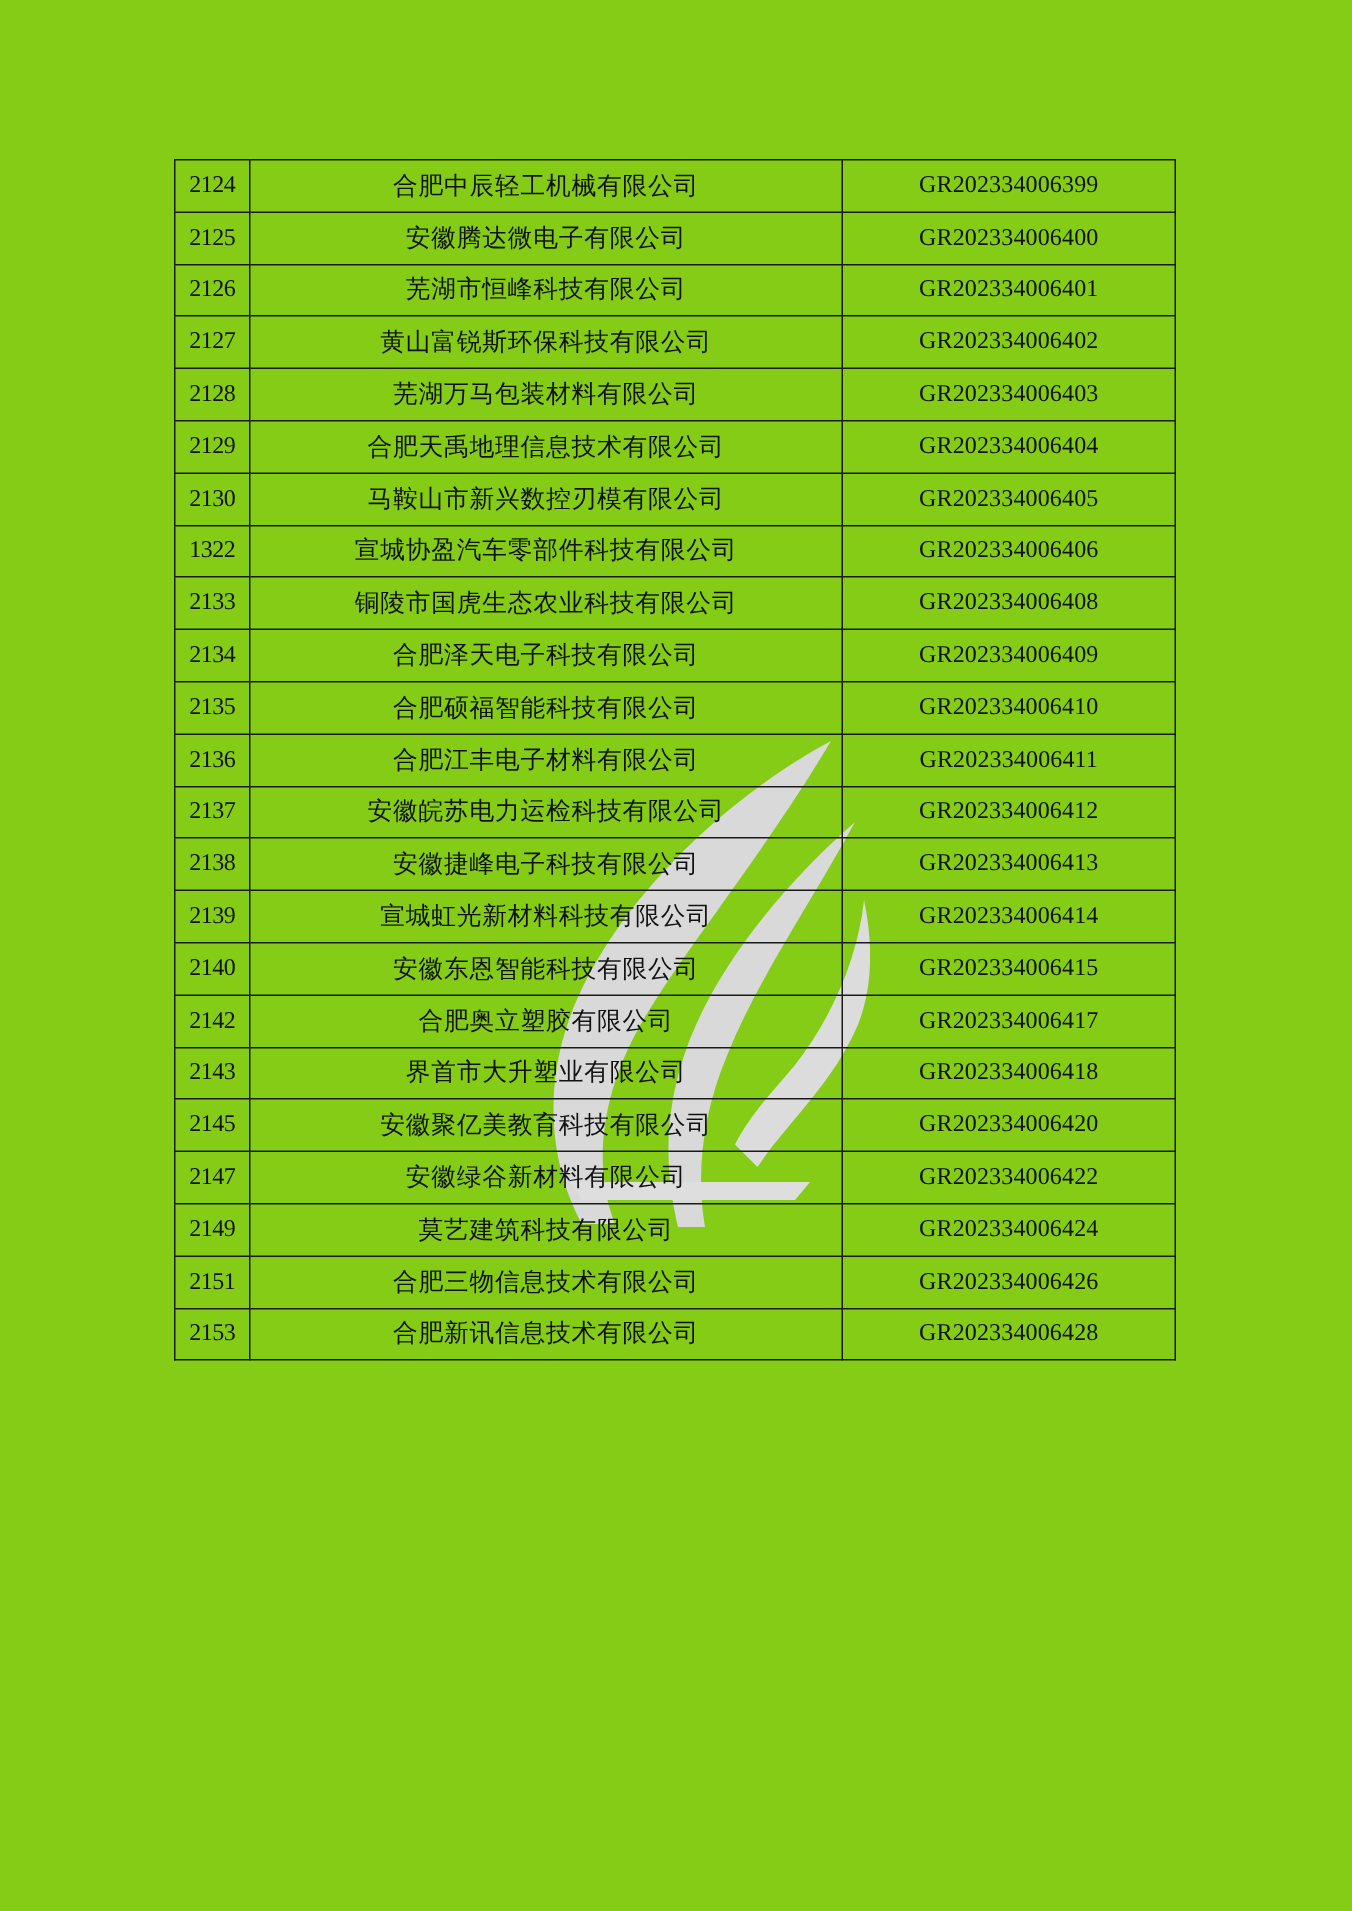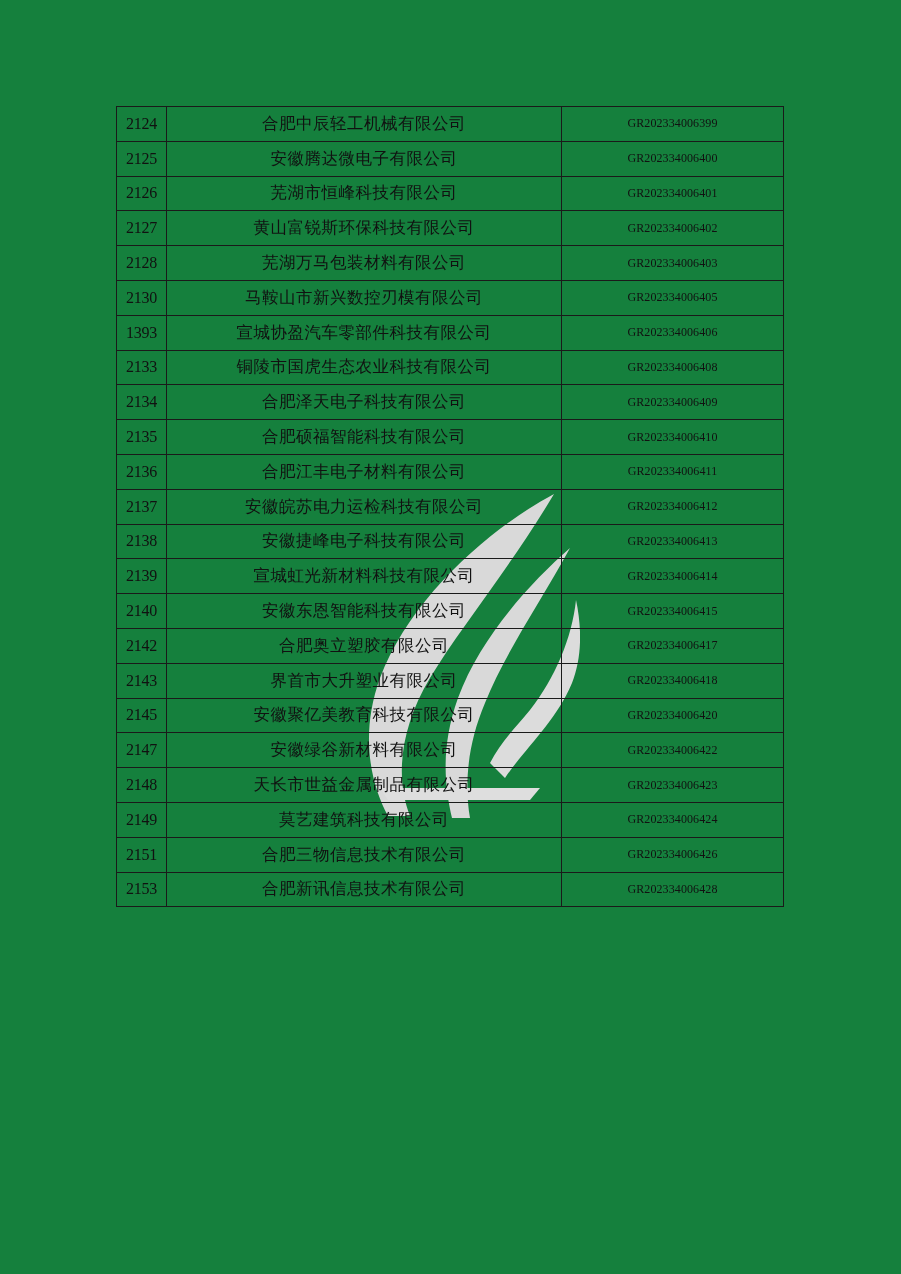--- a/index.html
+++ b/index.html
@@ -13,21 +13,21 @@
       position: relative;
       overflow: hidden;
       font-family: "DejaVu Serif", "Liberation Serif", serif;
       color: #111111;
     }
     .page {
       position: absolute;
       left: 0; top: 0;
       width: 901px;
       height: 1274px;
-      background: #15803d;
+      background: #84cc16;
     }
     .watermark {
       position: absolute;
       left: 340px;
       top: 488px;
       width: 240px;
       height: 330px;
       pointer-events: none;
       z-index: 0;
     }
@@ -60,21 +60,21 @@
       width: 394px;
       text-align: center;
       font-family: Liberation Mono, monospace;
       font-size: 16.5px;
       letter-spacing: 0.5px;
     }
     td.col-code {
       width: 221px;
       text-align: center;
       font-family: "Liberation Serif", "DejaVu Serif", serif;
-      font-size: 12px;
+      font-size: 16px;
       letter-spacing: 0.1px;
     }
   </style>
 </head>
 <body>
 
 <div class="page">
 
   <svg class="watermark" viewBox="0 0 240 330" xmlns="http://www.w3.org/2000/svg">
 
@@ -108,26 +108,31 @@
           <td class="col-no">2127</td>
           <td class="col-name">黄山富锐斯环保科技有限公司</td>
           <td class="col-code">GR202334006402</td>
         </tr>
         <tr>
           <td class="col-no">2128</td>
           <td class="col-name">芜湖万马包装材料有限公司</td>
           <td class="col-code">GR202334006403</td>
         </tr>
         <tr>
+          <td class="col-no">2129</td>
+          <td class="col-name">合肥天禹地理信息技术有限公司</td>
+          <td class="col-code">GR202334006404</td>
+        </tr>
+        <tr>
           <td class="col-no">2130</td>
           <td class="col-name">马鞍山市新兴数控刃模有限公司</td>
           <td class="col-code">GR202334006405</td>
         </tr>
         <tr>
-          <td class="col-no">1393</td>
+          <td class="col-no">1322</td>
           <td class="col-name">宣城协盈汽车零部件科技有限公司</td>
           <td class="col-code">GR202334006406</td>
         </tr>
         <tr>
           <td class="col-no">2133</td>
           <td class="col-name">铜陵市国虎生态农业科技有限公司</td>
           <td class="col-code">GR202334006408</td>
         </tr>
         <tr>
           <td class="col-no">2134</td>
@@ -178,25 +183,20 @@
           <td class="col-no">2145</td>
           <td class="col-name">安徽聚亿美教育科技有限公司</td>
           <td class="col-code">GR202334006420</td>
         </tr>
         <tr>
           <td class="col-no">2147</td>
           <td class="col-name">安徽绿谷新材料有限公司</td>
           <td class="col-code">GR202334006422</td>
         </tr>
         <tr>
-          <td class="col-no">2148</td>
-          <td class="col-name">天长市世益金属制品有限公司</td>
-          <td class="col-code">GR202334006423</td>
-        </tr>
-        <tr>
           <td class="col-no">2149</td>
           <td class="col-name">莫艺建筑科技有限公司</td>
           <td class="col-code">GR202334006424</td>
         </tr>
         <tr>
           <td class="col-no">2151</td>
           <td class="col-name">合肥三物信息技术有限公司</td>
           <td class="col-code">GR202334006426</td>
         </tr>
         <tr>

